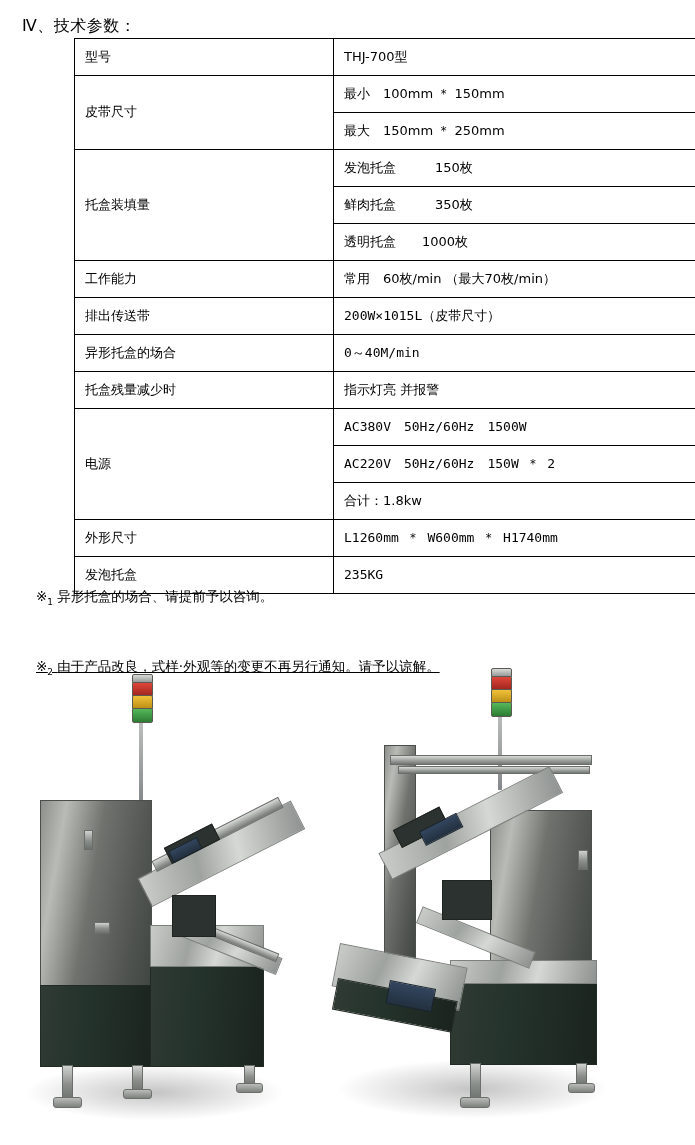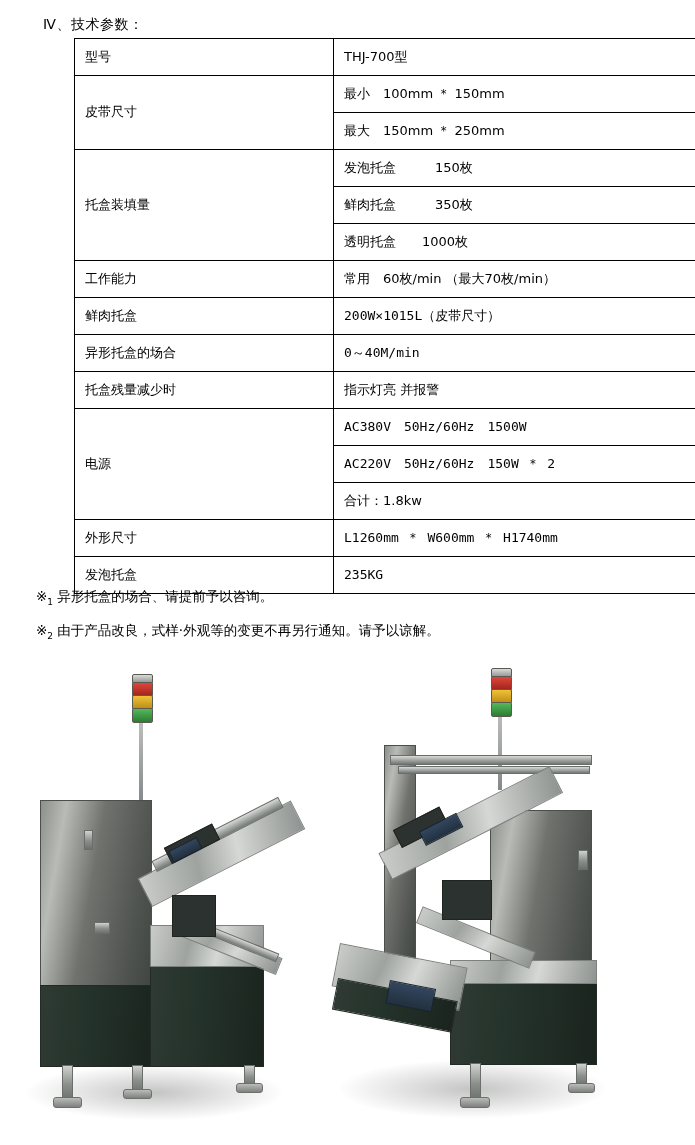--- a/index.html
+++ b/index.html
@@ -15,23 +15,23 @@
     color: #000000;
     overflow: hidden;
   }
   .page {
     position: relative;
     width: 695px;
     height: 1145px;
   }
   .section-heading {
     position: absolute;
-    left: 43px;
+    left: 22px;
     top: 16px;
-    font-size: 14px;
+    font-size: 16px;
     letter-spacing: 0.5px;
     white-space: nowrap;
   }
   table.spec {
     position: absolute;
     left: 74px;
     top: 38px;
     width: 602px;
     border-collapse: collapse;
     table-layout: fixed;
@@ -63,21 +63,21 @@
     text-align: center;
   }
   .note .marker {
     font-size: 13.5px;
   }
   .note .sub {
     font-size: 9px;
     vertical-align: sub;
   }
   .note1 { top: 588px; }
-  .note2 { top: 622px; }
+  .note2 { top: 658px; text-decoration: underline; }
 
   .photos {
     position: absolute;
     left: 0;
     top: 655px;
     width: 695px;
     height: 490px;
   }
 
   
@@ -184,21 +184,21 @@
       <tr>
         <td class="value">透明托盒　　1000枚</td>
       </tr>
 
       <tr>
         <td class="label">工作能力</td>
         <td class="value">常用　60枚/min （最大70枚/min）</td>
       </tr>
 
       <tr>
-        <td class="label">鲜肉托盒</td>
+        <td class="label">排出传送带</td>
         <td class="value mono">200W×1015L（皮带尺寸）</td>
       </tr>
 
       <tr>
         <td class="label">异形托盒的场合</td>
         <td class="value mono">0～40M/min</td>
       </tr>
 
       <tr>
         <td class="label">托盒残量减少时</td>

